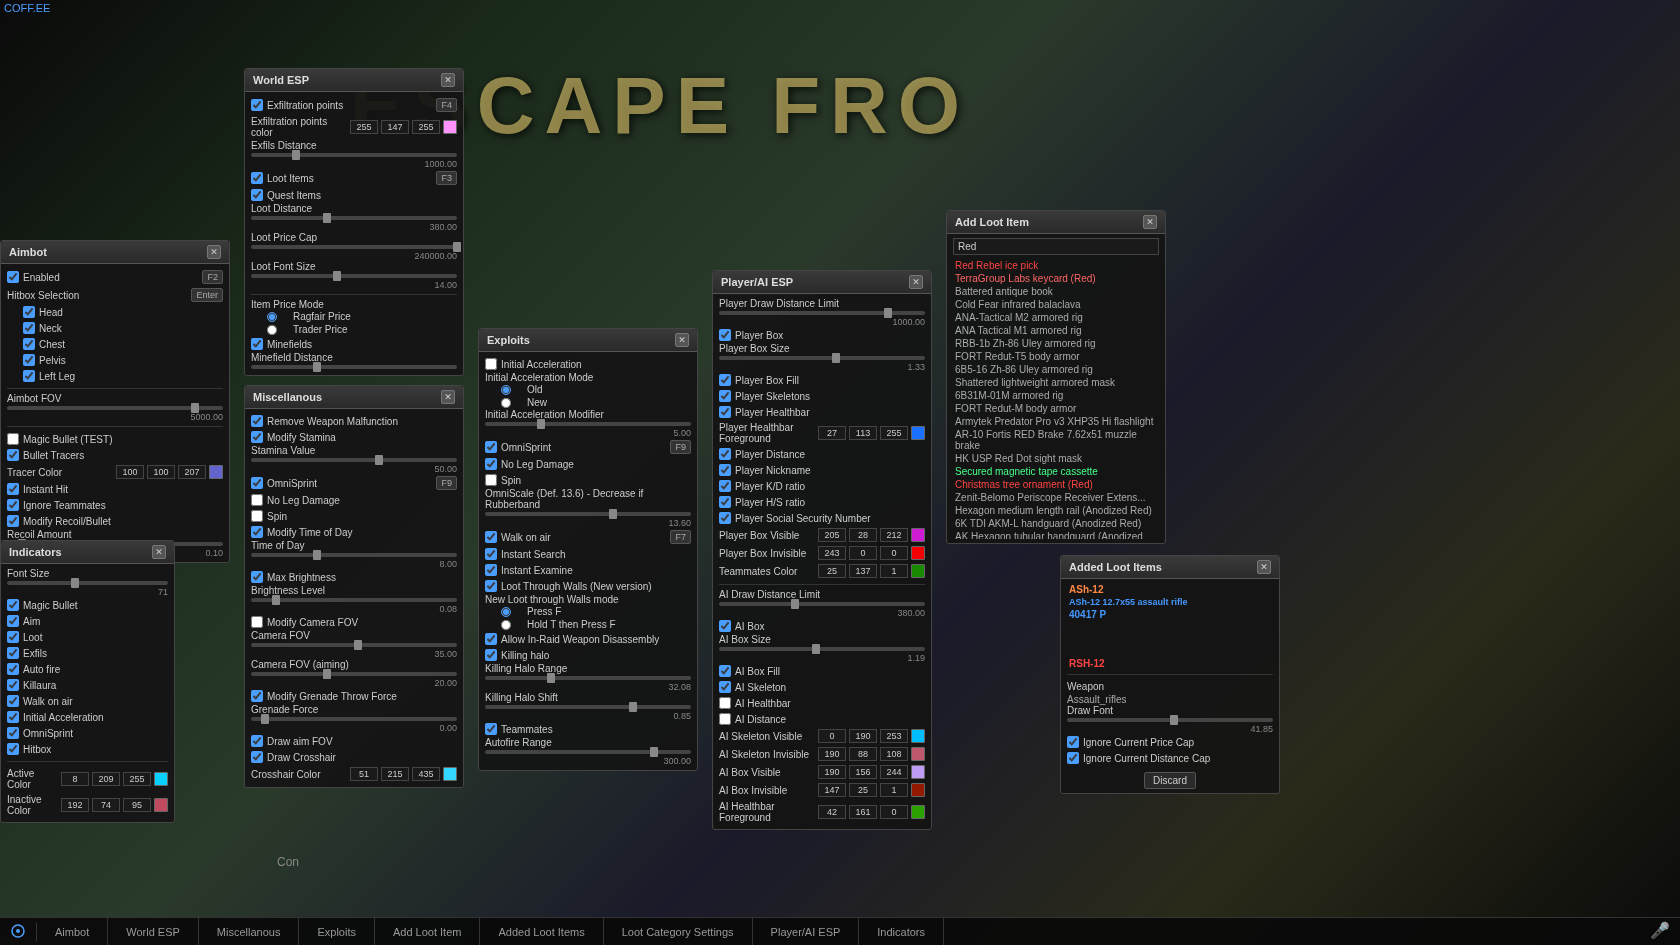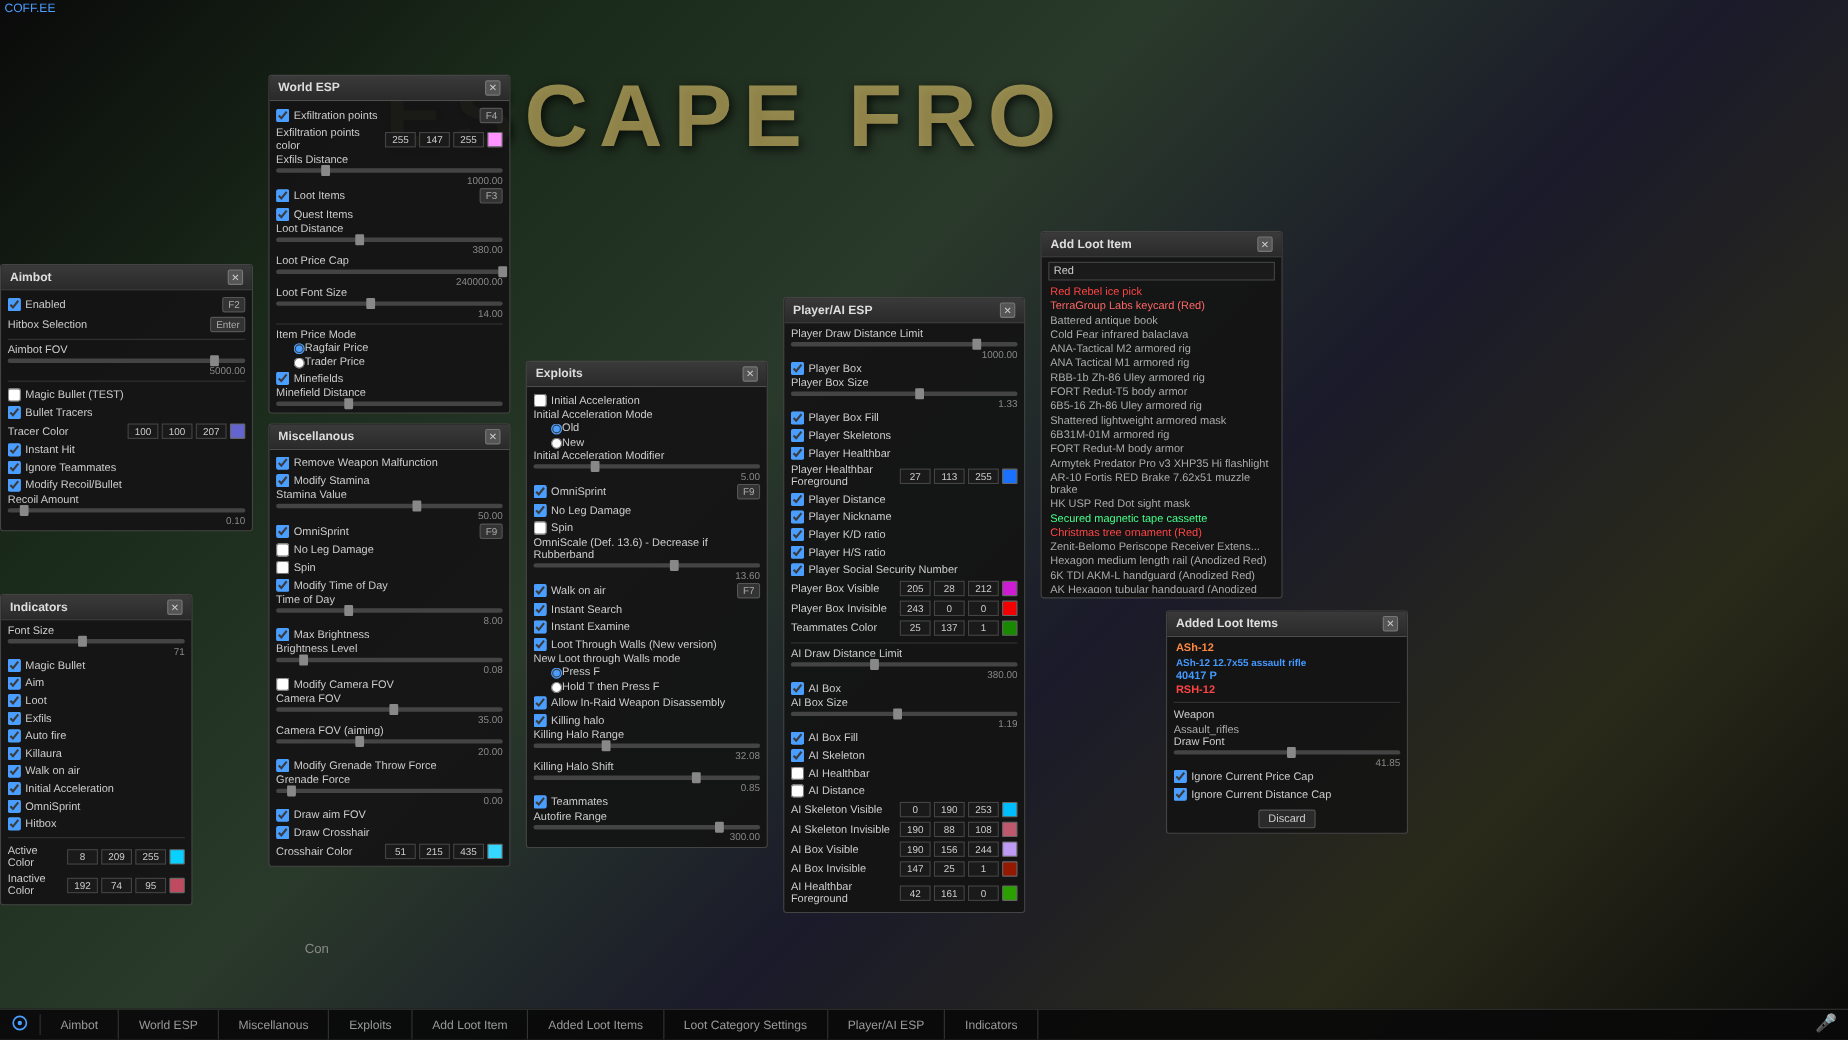--- a/index.html
+++ b/index.html
@@ -184,21 +184,21 @@
       padding: 2px 4px;
       font-size: 10px;
       color: #ccc;
       width: 100%;
     }
 
     
     .radio-row {
       display: flex;
       align-items: center;
-      gap: 0;
+      gap: 16px;
       padding: 1px 0;
     }
     .radio-row input[type=radio] {
       width: 10px;
       height: 10px;
       accent-color: #4a9eff;
     }
 
     
     .indent {
@@ -250,21 +250,21 @@
     .mic-icon {
       position: absolute;
       right: 10px;
       bottom: 5px;
       color: #666;
       font-size: 16px;
       z-index: 200;
     }
 
     .orange-text { color: #ff8844; }
-    .red-text { color: #ff4444; }
+    .red-text { color: #ff4444; margin-top: 36px; }
 
     .btn-small {
       background: #2a2a2a;
       border: 1px solid #555;
       color: #ccc;
       padding: 2px 8px;
       font-size: 10px;
       cursor: pointer;
       border-radius: 2px;
     }
@@ -301,20 +301,42 @@
   </div>
   <div class="panel-content">
     <div class="check-row">
       <input type="checkbox" checked="" style="">
       <span class="check-label">Enabled</span>
       <span class="key-badge">F2</span>
     </div>
     <div class="label-row">
       <span class="check-label">Hitbox Selection</span>
       <span class="key-badge">Enter</span>
+    </div>
+    <div class="indent">
+      <div class="check-row">
+          <input type="checkbox" checked="" style="">
+          <span class="check-label">Head</span>
+        </div>
+      <div class="check-row">
+          <input type="checkbox" checked="" style="">
+          <span class="check-label">Neck</span>
+        </div>
+      <div class="check-row">
+          <input type="checkbox" checked="" style="">
+          <span class="check-label">Chest</span>
+        </div>
+      <div class="check-row">
+          <input type="checkbox" checked="" style="">
+          <span class="check-label">Pelvis</span>
+        </div>
+      <div class="check-row">
+          <input type="checkbox" checked="" style="">
+          <span class="check-label">Left Leg</span>
+        </div>
     </div>
     <div class="section-sep"></div>
     <div class="check-label">Aimbot FOV</div>
     <div class="wide-slider">
         <div class="wide-slider-thumb" style="left:85%"></div>
       </div>
     <div class="slider-value">5000.00</div>
     <div class="section-sep"></div>
     <div class="check-row">
         <input type="checkbox" style="">

